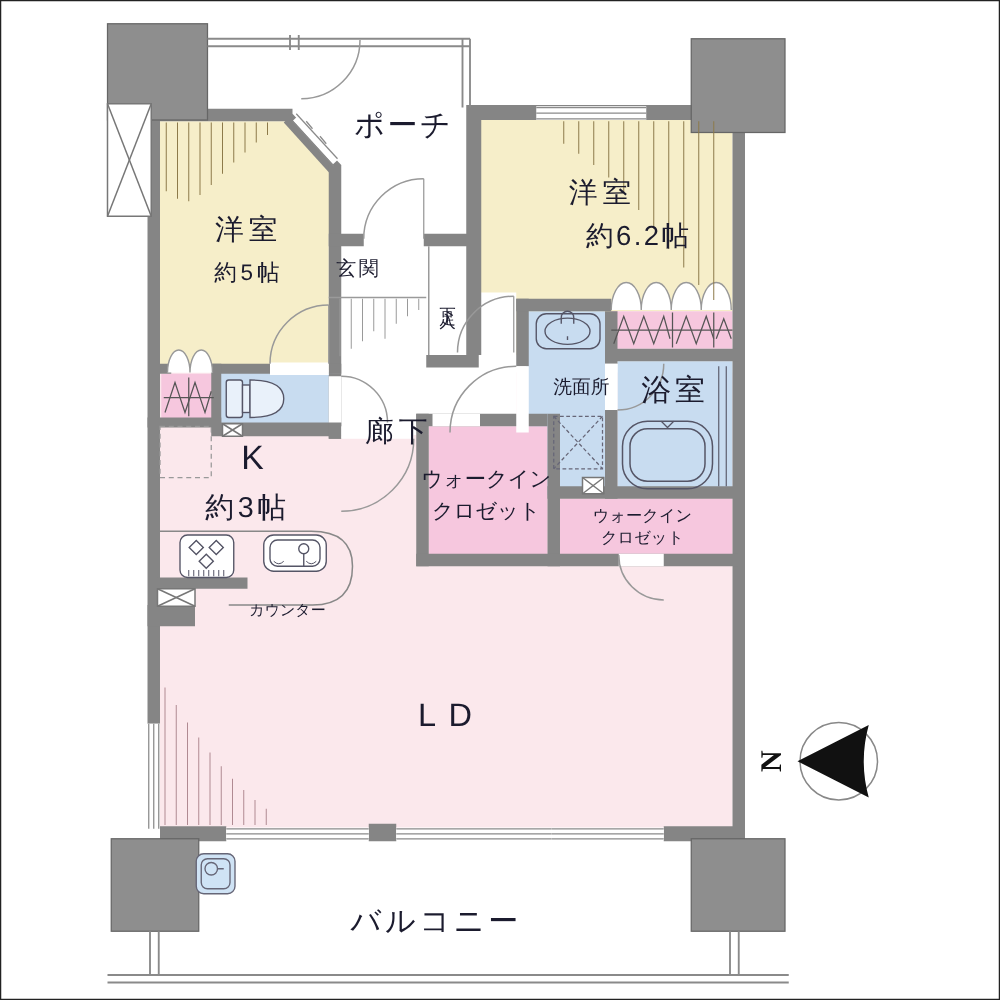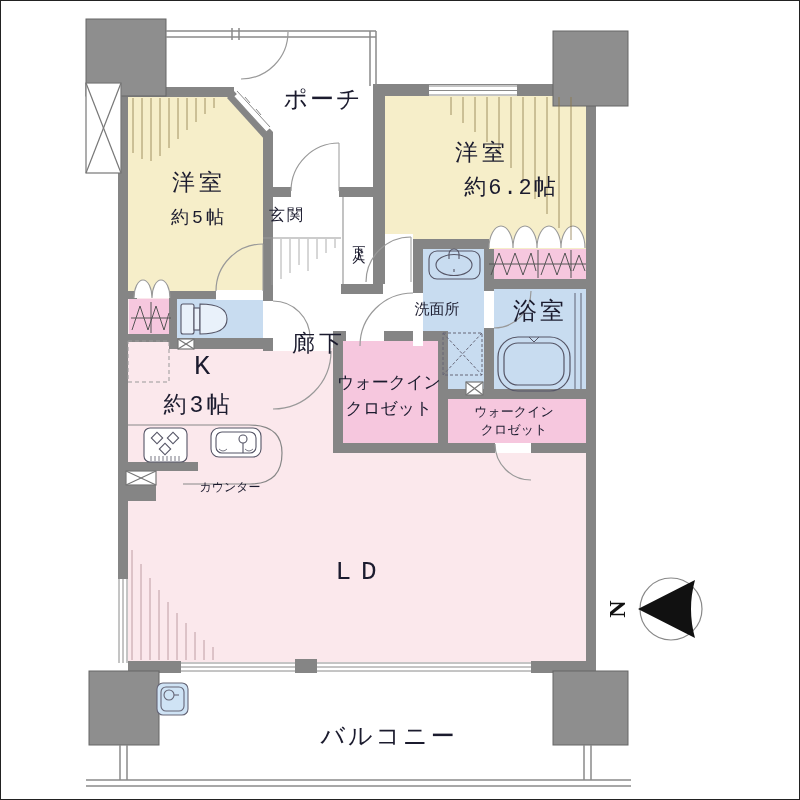--- a/index.html
+++ b/index.html
@@ -5,21 +5,21 @@
   html,body{margin:0;padding:0;background:#fff;}
   #canvas{
     position:relative;width:798px;height:798px;background:#ffffff;
     border:1px solid #222;overflow:hidden;
     font-family:"Liberation Serif","DejaVu Serif",serif;
   }
   svg{position:absolute;left:0;top:0;}
   .lbl{
     position:absolute;transform:translate(-50%,-50%);
     color:#1b1b2e;white-space:nowrap;line-height:1;
-    font-family:Liberation Mono, monospace;
+    font-family:Liberation Sans, sans-serif;
   }
   .vert{writing-mode:vertical-rl;transform:translate(-50%,-50%);letter-spacing:2px;}
 </style>
 </head>
 <body>
 
 <div id="canvas">
 
 <svg width="798" height="798" viewBox="0 0 798 798">
 
@@ -336,30 +336,30 @@
 
 <div class="lbl" style="left:322px;top:100px;font-size:24px;letter-spacing:2px;">ポーチ</div>
 
 <div class="lbl" style="left:481px;top:153px;font-size:23px;letter-spacing:4px;">洋室</div>
 <div class="lbl" style="left:481px;top:188px;font-size:22px;letter-spacing:2px;margin-left:29px;">約6.2帖</div>
 
 <div class="lbl" style="left:286px;top:215px;font-size:16px;letter-spacing:2px;">玄関</div>
 <div class="lbl vert" style="left:357px;top:238px;font-size:13px;">下足入</div>
 
 <div class="lbl" style="left:318px;top:311px;font-size:23px;letter-spacing:4px;margin-top:33px;">廊下</div>
-<div class="lbl" style="left:436px;top:309px;font-size:15px;">洗面所</div>
+<div class="lbl" style="left:464px;top:309px;font-size:15px;">洗面所</div>
 <div class="lbl" style="left:539px;top:312px;font-size:24px;letter-spacing:3px;">浴室</div>
 
 <div class="lbl" style="left:388px;top:382px;font-size:17px;">ウォークイン</div>
 <div class="lbl" style="left:388px;top:408px;font-size:17px;">クロゼット</div>
 
 <div class="lbl" style="left:513px;top:411px;font-size:13px;">ウォークイン</div>
 <div class="lbl" style="left:513px;top:429px;font-size:13px;">クロゼット</div>
 
 <div class="lbl" style="left:201px;top:366px;font-size:27px;">K</div>
 <div class="lbl" style="left:197px;top:405px;font-size:23px;letter-spacing:3px;">約3帖</div>
 <div class="lbl" style="left:229px;top:471px;font-size:12px;margin-top:16px;">カウンター</div>
 
 <div class="lbl" style="left:360px;top:571px;font-size:26px;letter-spacing:10px;">LD</div>
 
-<div class="lbl" style="left:348px;top:737px;font-size:24px;letter-spacing:3px;margin-left:40px;">バルコニー</div>
+<div class="lbl" style="left:348px;top:737px;font-size:24px;letter-spacing:3px;">バルコニー</div>
 
 </div>
 
 </body></html>

